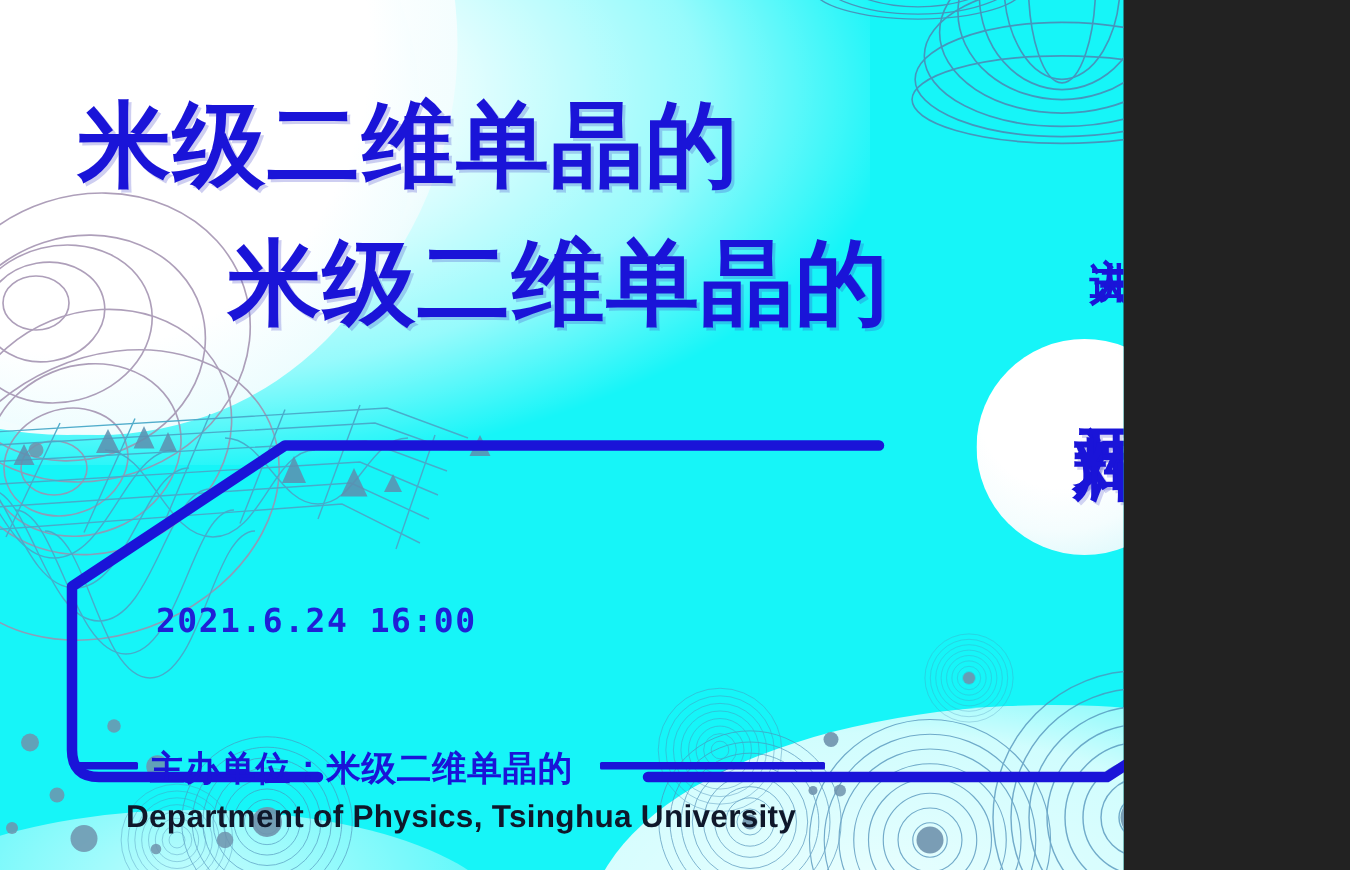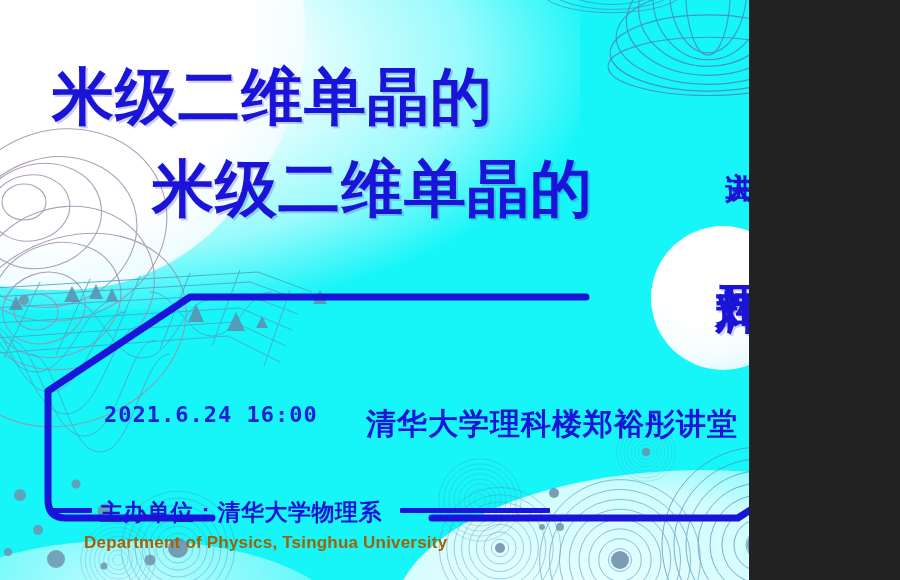--- a/index.html
+++ b/index.html
@@ -96,23 +96,23 @@
     font-weight:bold;font-size:30px;letter-spacing:1px;white-space:nowrap;
   }
   #organizer-cn{
     position:absolute;left:100px;top:497px;
     color:#1a14d8;
     font-family:"DejaVu Serif","Liberation Serif",serif;
     font-weight:bold;font-size:23px;letter-spacing:.5px;white-space:nowrap;
   }
   #organizer-en{
     position:absolute;left:84px;top:533px;
-    color:#a16207;
+    color:#0f172a;
     font-family:"Liberation Sans","DejaVu Sans",sans-serif;
-    font-weight:bold;font-size:17px;letter-spacing:.2px;white-space:nowrap;
+    font-weight:bold;font-size:21px;letter-spacing:.2px;white-space:nowrap;
   }
   
   .rule{position:absolute;height:5px;background:#1a14d8;border-radius:1px;}
   #rule-left{left:52px;top:508px;width:40px;}
   #rule-right{left:400px;top:508px;width:150px;}
 
   
   #phases{position:absolute;left:862px;top:186px;}
   .phase{width:21px;height:21px;border-radius:50%;margin-bottom:11px;
          border:1.6px solid #4e8fb8;background:transparent;position:relative;overflow:hidden;}
@@ -278,20 +278,19 @@
   </div>
 
   <div class="title" id="title-l1">米级二维单晶的</div>
   <div class="title" id="title-l2">米级二维单晶的</div>
 
   <div class="vtext" id="affil">北京大学物理学院博雅特聘教授</div>
   <div class="vtext" id="speaker-label">主讲人</div>
   <div class="vtext" id="speaker-name">刘开辉</div>
 
   <div id="datetime">2021.6.24  16:00</div>
-  <div id="venue">清华大学理科楼郑裕彤讲堂</div>
 
   <div class="rule" id="rule-left"></div>
   <div class="rule" id="rule-right"></div>
-  <div id="organizer-cn">主办单位：清华大学物理系</div>
+  <div id="organizer-cn">主办单位：米级二维单晶的</div>
   <div id="organizer-en">Department of Physics, Tsinghua University</div>
 
 </div>
 
 </body></html>

